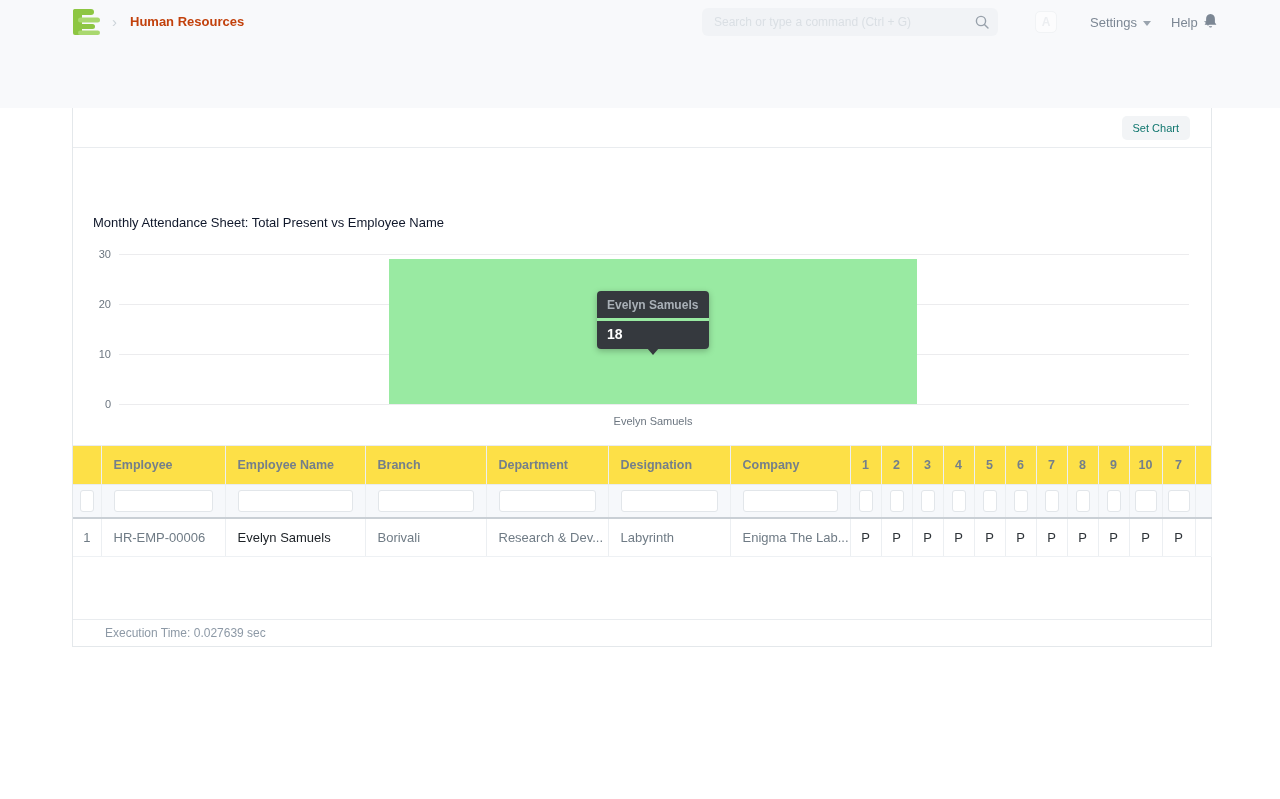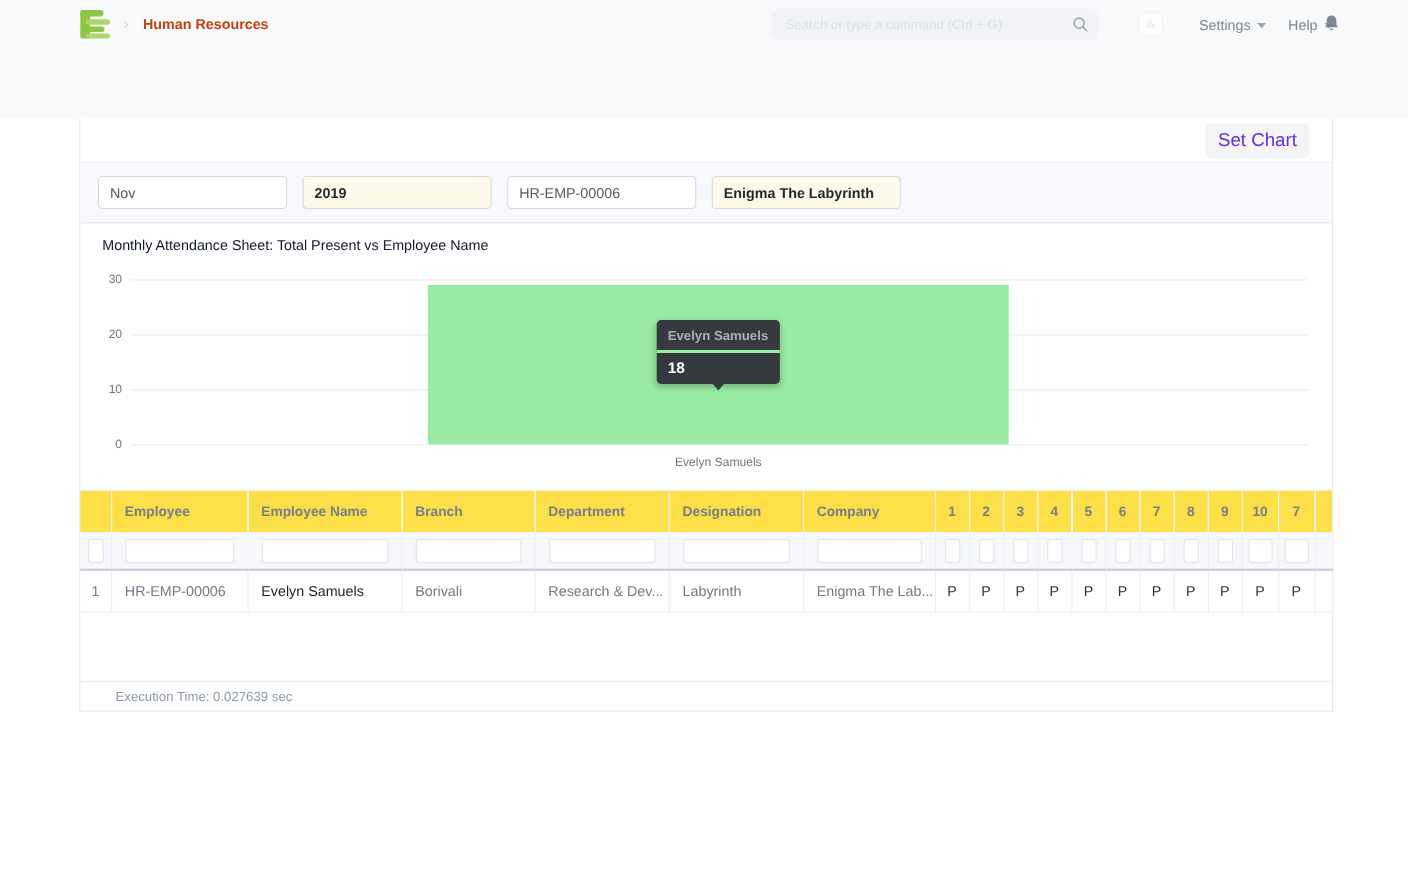--- a/index.html
+++ b/index.html
@@ -31,21 +31,21 @@
   .page-actions { position:absolute; right:80px; top:69px; display:flex; gap:28px; align-items:center; }
   .page-actions .act { font-size:13.5px; color:#36414c; cursor:pointer; display:flex; align-items:center; gap:6px; background:none; border:none; font-family:inherit; }
   .page-actions .caret { border-top-color:#36414c; }
 
   
   .report { position:absolute; left:72px; top:108px; width:1140px; height:539px;
     border-left:1px solid #e4e8eb; border-right:1px solid #e4e8eb; border-bottom:1px solid #e4e8eb; background:#ffffff; }
 
   .toolbar { position:absolute; left:0; top:0; width:100%; height:40px; border-bottom:1px solid #e9ecef;
     display:flex; align-items:center; justify-content:flex-end; padding-right:21px; }
-  .btn-light { background:#f2f4f6; border:none; border-radius:5px; padding:6px 11px; font-size:17px; color:#6d28d9;
+  .btn-light { background:#f2f4f6; border:none; border-radius:5px; padding:6px 11px; font-size:11px; color:#0f766e;
     font-family:inherit; cursor:pointer; }
 
   .filter-band { position:absolute; left:0; top:40px; width:100%; height:55px; background:#f7f9fc; border-bottom:1px solid #e9ecef;
     display:flex; align-items:center; gap:14px; padding-left:16px; }
   .flt { width:172px; height:30px; border:1px solid #d4dade; border-radius:4px; background:#ffffff; padding:0 10px;
     font-size:13px; color:#4f5a64; font-family:inherit; outline:none; }
   .flt.modified { background:#fdf9e8; font-weight:700; color:#1f272e; }
 
   
   .chart-section { position:absolute; left:0; top:95px; width:100%; height:242px; }
@@ -143,26 +143,20 @@
       </div>
     </div>
   </div>
 
   <div class="report">
 
     <div class="toolbar">
       <button class="btn-light">Set Chart</button>
     </div>
 
-    <div class="filter-band">
-      <input class="flt" value="Nov" style="">
-      <input class="flt modified" value="2019" style="">
-      <input class="flt" value="HR-EMP-00006" style="">
-      <input class="flt modified" value="Enigma The Labyrinth" style="">
-    </div>
 
     <div class="chart-section">
       <div class="chart-title">Monthly Attendance Sheet: Total Present vs Employee Name</div>
       <div class="plot">
         <div class="gridline" style="top:0"></div>
         <div class="gridline" style="top:50px"></div>
         <div class="gridline" style="top:100px"></div>
         <div class="gridline" style="top:150px"></div>
         <div class="ytick" style="top:-6px">30</div>
         <div class="ytick" style="top:44px">20</div>

